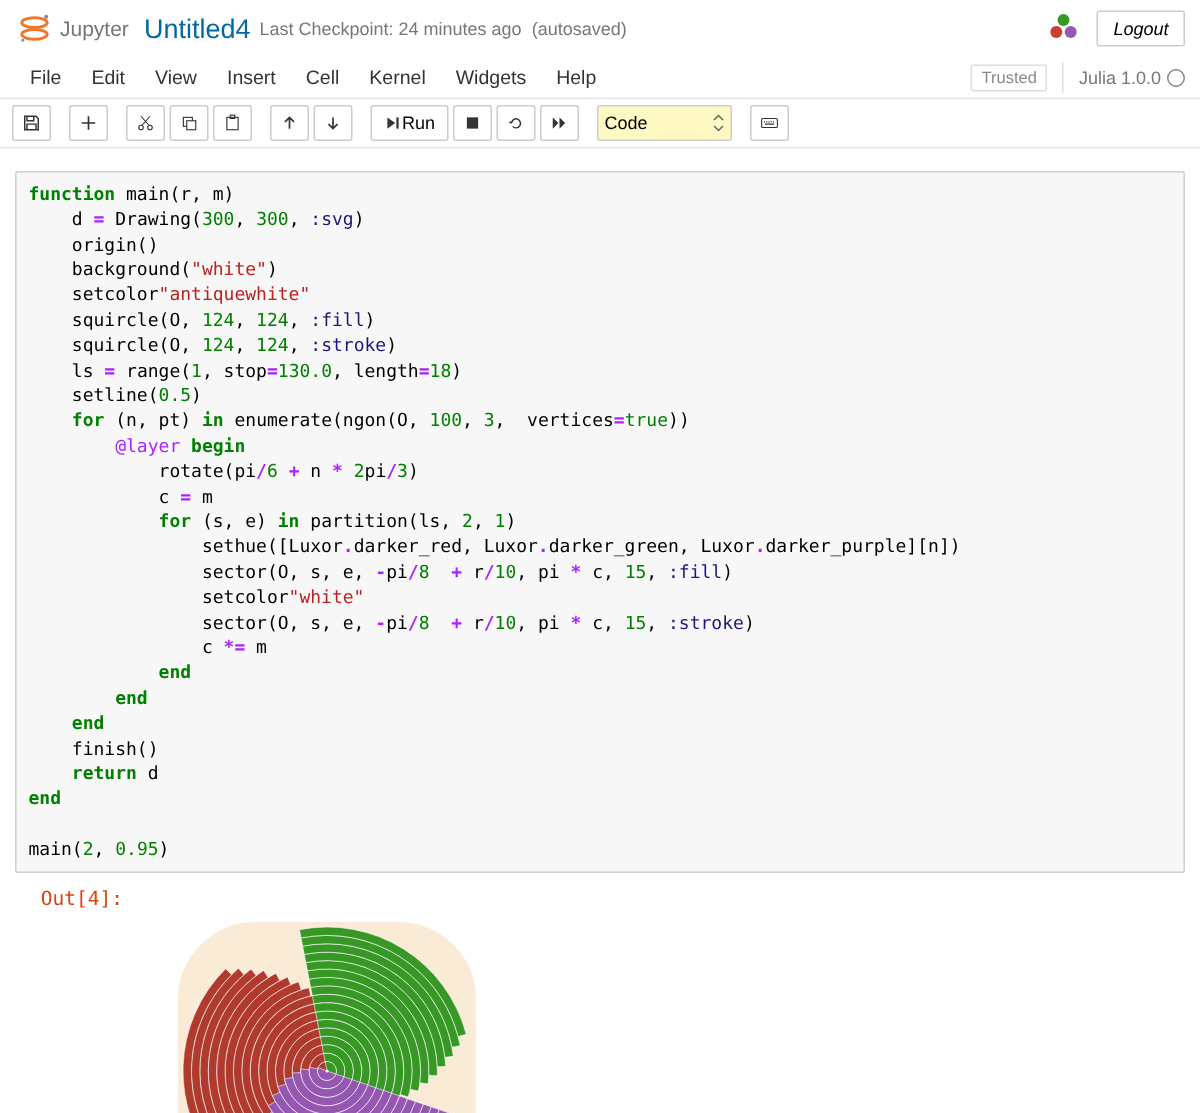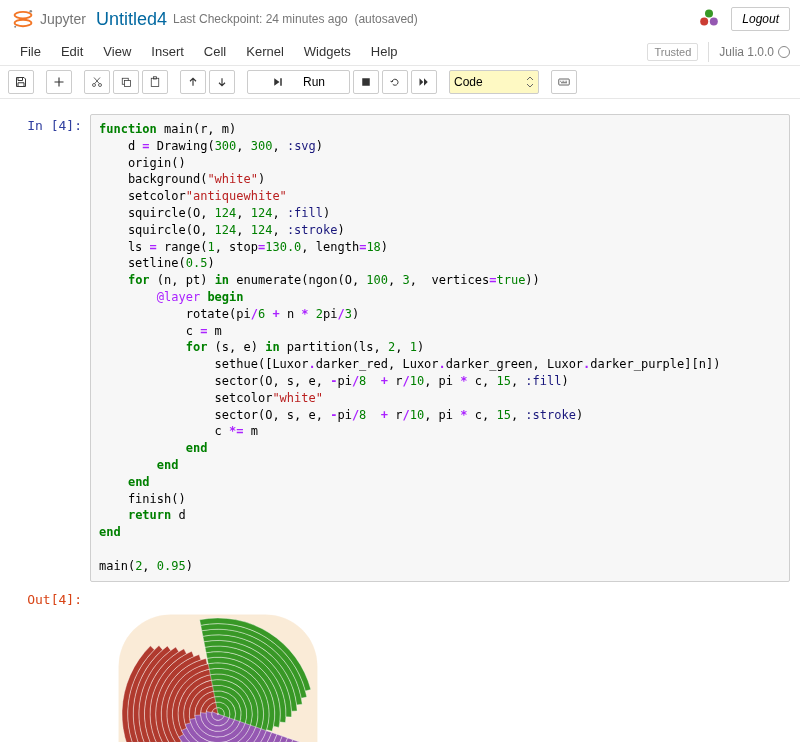--- a/index.html
+++ b/index.html
@@ -16,21 +16,21 @@
 .menubar { display:flex; align-items:center; border-bottom:1px solid #e7e7e7; padding:0 10px; height:28px; }
 .menu-item { padding:4px 10px; font-size:13px; color:#333; cursor:pointer;text-align:center; }
 .menu-right { margin-left:auto; display:flex; align-items:center; gap:10px; font-size:12px; color:#777; }
 .trusted { border:1px solid #ddd; padding:2px 6px; border-radius:2px; font-size:11px; color:#888; }
 .kernel-circle { width:12px; height:12px; border:1px solid #888; border-radius:50%; display:inline-block; margin-left:4px; vertical-align:middle; }
 .toolbar { display:flex; align-items:center; gap:3px; padding:4px 8px; border-bottom:1px solid #e7e7e7; }
 .tb-btn { border:1px solid #ccc; background:#fff; min-width:26px; height:24px; display:flex; align-items:center; justify-content:center; border-radius:2px; cursor:pointer; font-size:12px; padding:0 5px; }
 .tb-btn svg { width:12px; height:12px; }
 .tb-sep { width:6px; }
 .tb-group { display:flex; gap:3px; }
-.run-btn { padding:0 24px; gap:19px; }
+.run-btn { padding:0 8px; gap:0; }
 .cell-type { border:1px solid #ccc; background:#fef9c3; font-size:12px; padding:2px 4px; width:90px; height:24px; display:flex; align-items:center; justify-content:space-between; border-radius:2px; }
 .notebook { padding:15px 10px; }
 .cell { display:flex; margin-bottom:6px; }
 .prompt { width:80px; text-align:right; padding:4px 8px 0 0; font-family:monospace; font-size:13px; }
 .prompt-in { color:#303F9F; }
 .prompt-out { color:#D84315; }
 .input-area { flex:1; border:1px solid #cfcfcf; background:#f7f7f7; padding:6px 8px; font-family:Menlo,Monaco,monospace; font-size:12px; line-height:1.4; border-radius:2px; }
 .output-area { flex:1; padding:6px 8px; }
 .kw { color:#008000; font-weight:bold; }
 .op { color:#AA22FF; font-weight:bold; }
@@ -167,21 +167,20 @@
         <rect x="1" y="4" width="14" height="8" rx="1" fill="none" stroke="#333"></rect>
         <path d="M3 7h1M5 7h1M7 7h1M9 7h1M11 7h1M4 9h8" stroke="#333"></path>
       </svg>
     </button>
 </div>
 
 <div class="notebook">
 
 
   <div class="cell">
-    <div class="prompt prompt-in">In [4]:</div>
     <div class="input-area">
         <pre id="code-1"><span class="kw">function</span> main(r, m)
     d <span class="op">=</span> Drawing(<span class="num">300</span>, <span class="num">300</span>, <span class="sym">:svg</span>)
     origin()
     background(<span class="str">"white"</span>)
     setcolor<span class="str">"antiquewhite"</span>
     squircle(O, <span class="num">124</span>, <span class="num">124</span>, <span class="sym">:fill</span>)
     squircle(O, <span class="num">124</span>, <span class="num">124</span>, <span class="sym">:stroke</span>)
     ls <span class="op">=</span> range(<span class="num">1</span>, stop<span class="op">=</span><span class="num">130.0</span>, length<span class="op">=</span><span class="num">18</span>)
     setline(<span class="num">0.5</span>)

